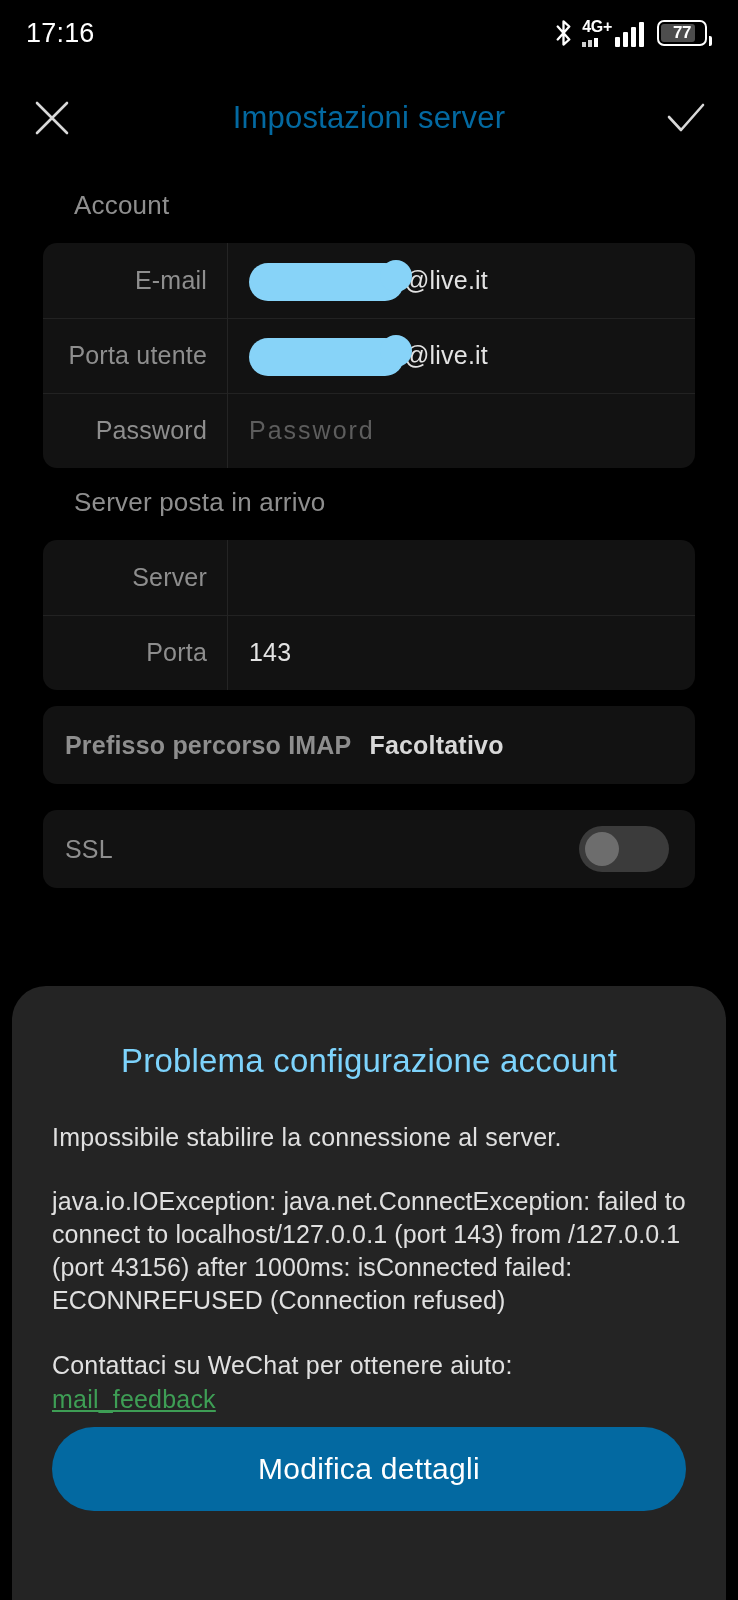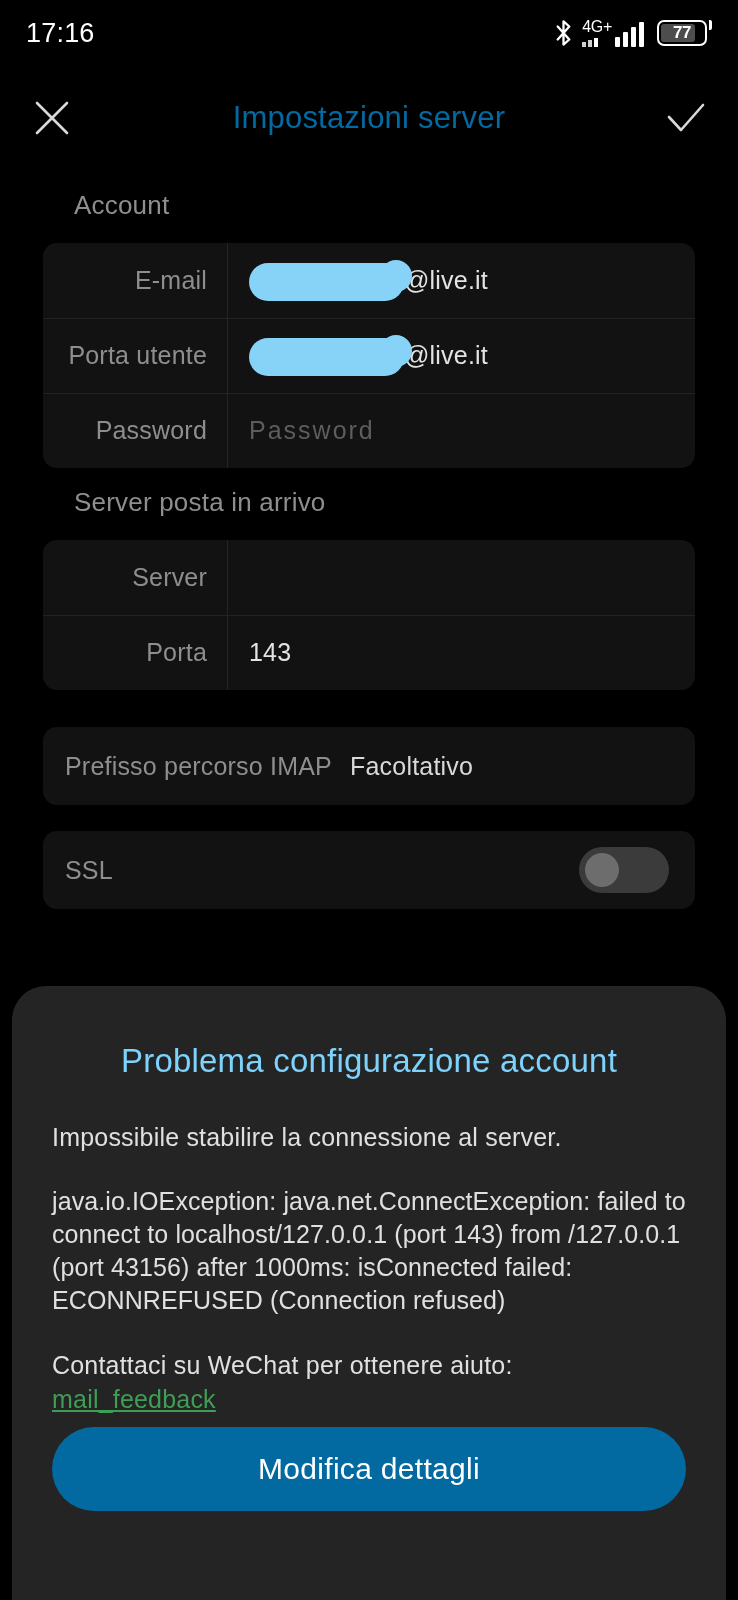--- a/index.html
+++ b/index.html
@@ -16,30 +16,30 @@
   .statusbar {
     position:absolute; top:0; left:0; width:738px; height:66px;
     display:flex; align-items:center; justify-content:space-between;
     padding:0 26px;
   }
   .status-time { color:#fff; font-size:27px; letter-spacing:.2px; }
   .status-right { display:flex; align-items:center; gap:9px; }
   .bt-icon { width:19px; height:26px; }
   .net-block { display:flex; align-items:flex-end; gap:3px; }
   .net-left { display:flex; flex-direction:column; align-items:flex-start; }
-  .net-label { color:#fff; font-size:16px; line-height:15px; letter-spacing:-.3px; }
+  .net-label { color:#fff; font-size:16px; line-height:15px; letter-spacing:-.3px;font-weight:bold; }
   .net-sub { display:flex; align-items:flex-end; gap:2px; height:11px; margin-top:2px; }
   .sub-b { width:4px; background:#fff; }
   .sub-b.b1 { height:5px; background:#cfcfcf; }
   .sub-b.b2 { height:7px; background:#cfcfcf; }
   .sub-b.b3 { height:9px; background:#fff; }
   .bars { display:flex; align-items:flex-end; gap:3px; height:25px; }
   .bar { width:5px; background:#fff; border-radius:1px; }
   .bar.l1{height:10px;} .bar.l2{height:15px;} .bar.l3{height:20px;} .bar.l4{height:25px;}
-  .battery { position:relative; display:flex; align-items:flex-start; margin-left:4px; }
+  .battery { position:relative; display:flex; align-items:flex-end; margin-left:4px; }
   .batt-body {
     width:50px; height:26px; border:2.5px solid #fff; border-radius:7px;
     display:flex; align-items:center; justify-content:center;
   }
   .batt-fill {
     position:absolute; left:4px; top:4px; bottom:4px; width:34px;
     background:#4d4d4d; border-radius:3px;
   }
   .batt-num { position:relative; color:#fff; font-size:17px; font-weight:bold; letter-spacing:-.5px; }
   .batt-cap { width:3px; height:10px; background:#fff; border-radius:0 2px 2px 0; margin-left:2px; }
@@ -230,21 +230,21 @@
         <div class="row-sep"></div>
         <div class="row-value"></div>
       </div>
       <div class="row">
         <div class="row-label">Porta</div>
         <div class="row-sep"></div>
         <div class="row-value">143</div>
       </div>
     </div>
 
-    <div class="single-card" style="margin-top:37px;">
+    <div class="single-card" style="margin-top:16px;font-weight:bold;">
       <span class="imap-label">Prefisso percorso IMAP</span>
       <span class="imap-value">Facoltativo</span>
     </div>
 
     <div class="ssl-card" style="margin-top:26px;">
       <span class="ssl-label">SSL</span>
       <div class="toggle">
         <div class="toggle-knob"></div>
       </div>
     </div>

